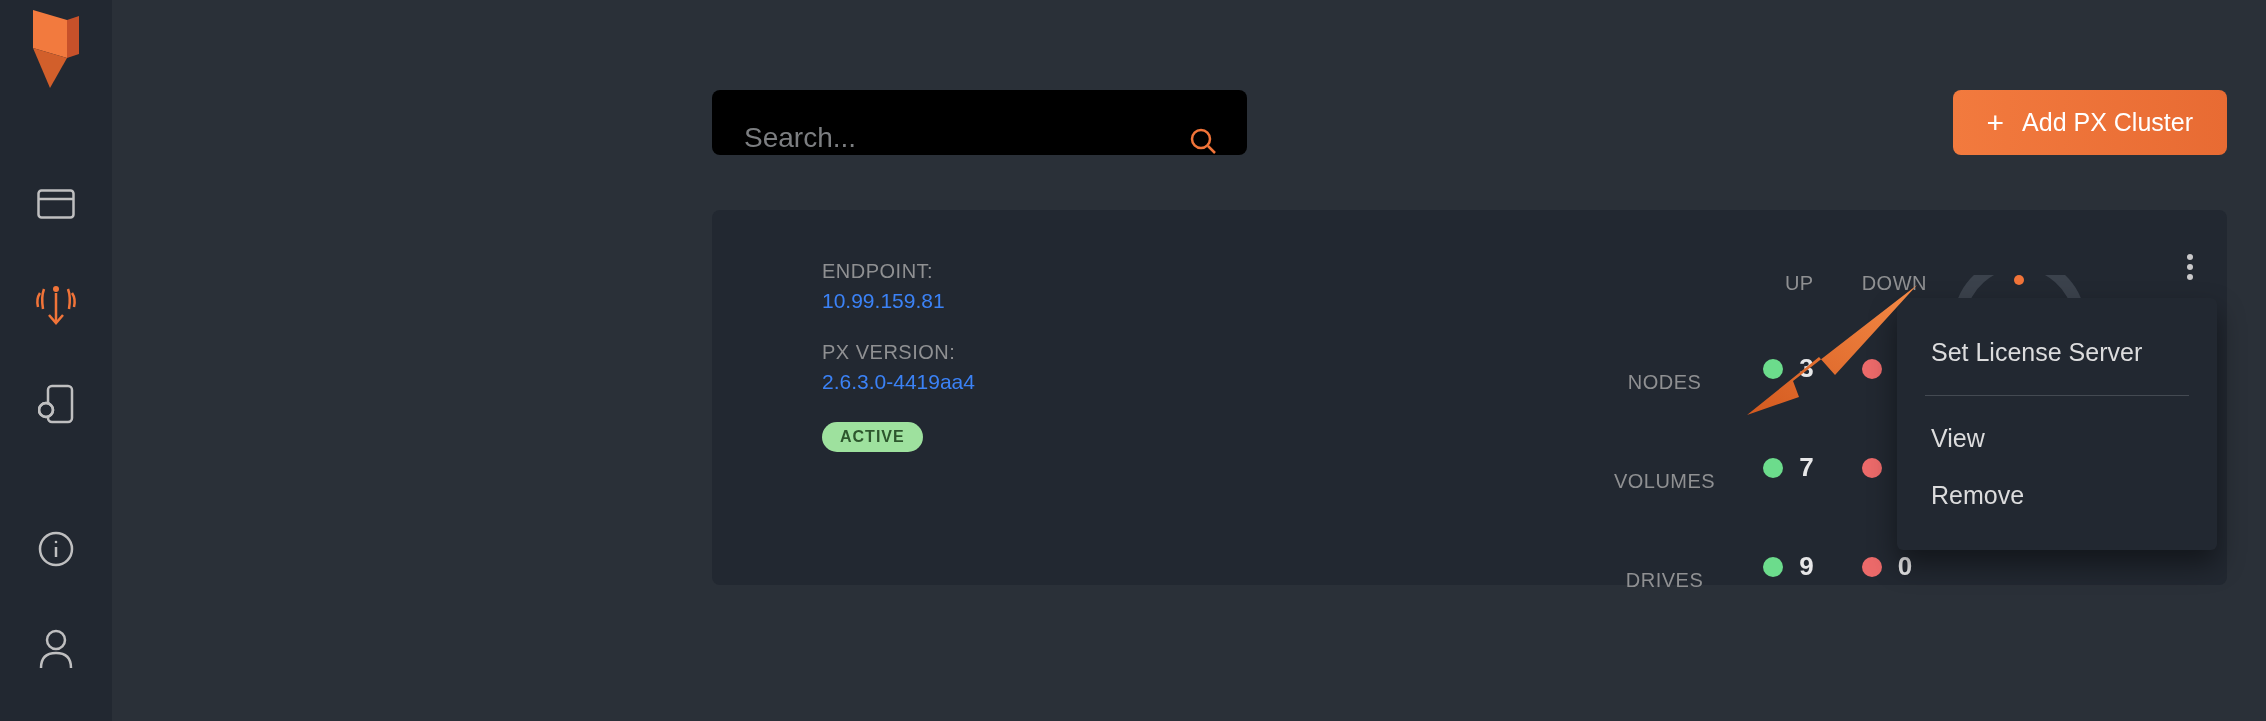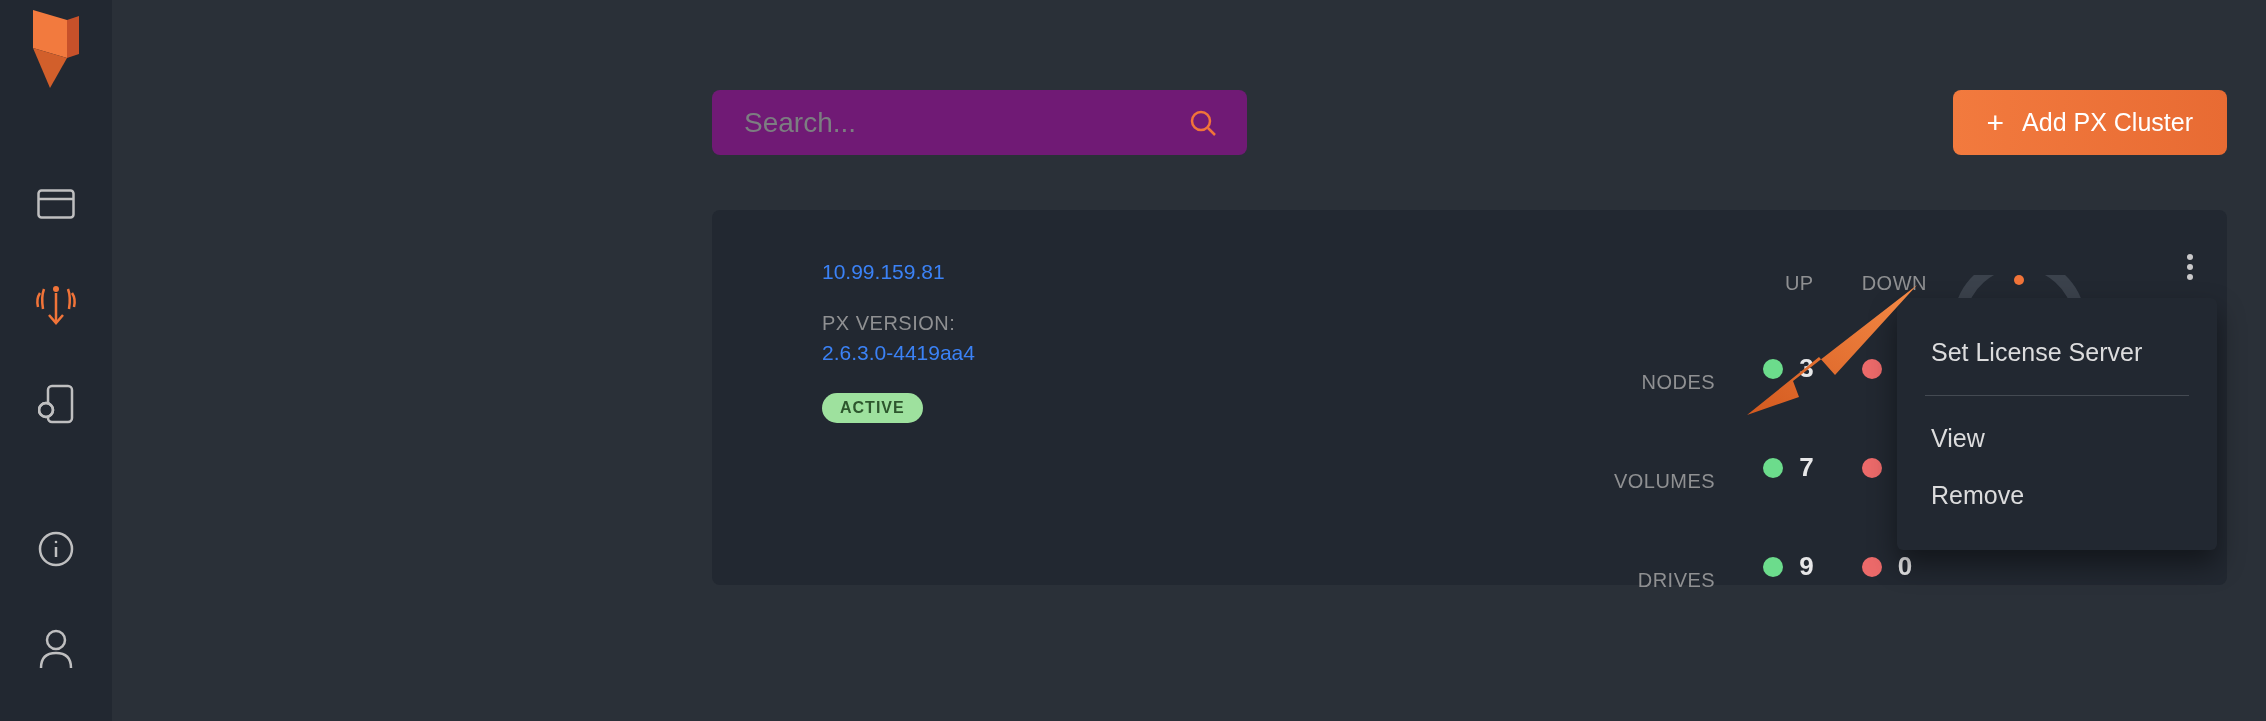--- a/index.html
+++ b/index.html
@@ -62,25 +62,25 @@
     display: flex;
     align-items: center;
     justify-content: space-between;
     padding-top: 90px;
     margin-left: 540px;
     margin-right: 0;
   }
 
   .search {
     display:flex;
-    align-items:center;
+    align-items:flex-end;
     justify-content:space-between;
     width: 535px;
     height: 65px;
-    background: #701a75;
+    background: #000000;
     border-radius: 8px;
     padding: 0 30px;
     box-sizing:border-box;
   }
   .search input {
     flex:1;
     border:none;
     outline:none;
     background:transparent;
     color:#a5a6a8;
@@ -179,21 +179,21 @@
   .col-head {
     color:#8f9092;
     font-size: 20px;
     letter-spacing:.5px;
     text-align: right;
   }
   .row-label {
     color:#8f9092;
     font-size: 20px;
     letter-spacing:.5px;
-    text-align:right;
+    text-align:center;
     margin-top:28px;
   }
   .stat-cell {
     display:flex;
     align-items:center;
     gap: 16px;
     color:#e7e7e8;
     font-size: 26px;
     font-weight:500;
   }
@@ -316,20 +316,21 @@
 
       <button class="add-btn">
         <span class="plus">+</span>
         <span>Add PX Cluster</span>
       </button>
     </div>
 
     <section class="card">
 
 
+      <p class="info-label">ENDPOINT:</p>
       <p class="info-value">10.99.159.81</p>
 
       <p class="info-label">PX VERSION:</p>
       <p class="info-value">2.6.3.0-4419aa4</p>
 
       <span class="status-badge">ACTIVE</span>
 
       
       <div class="stats">
         <span></span>

